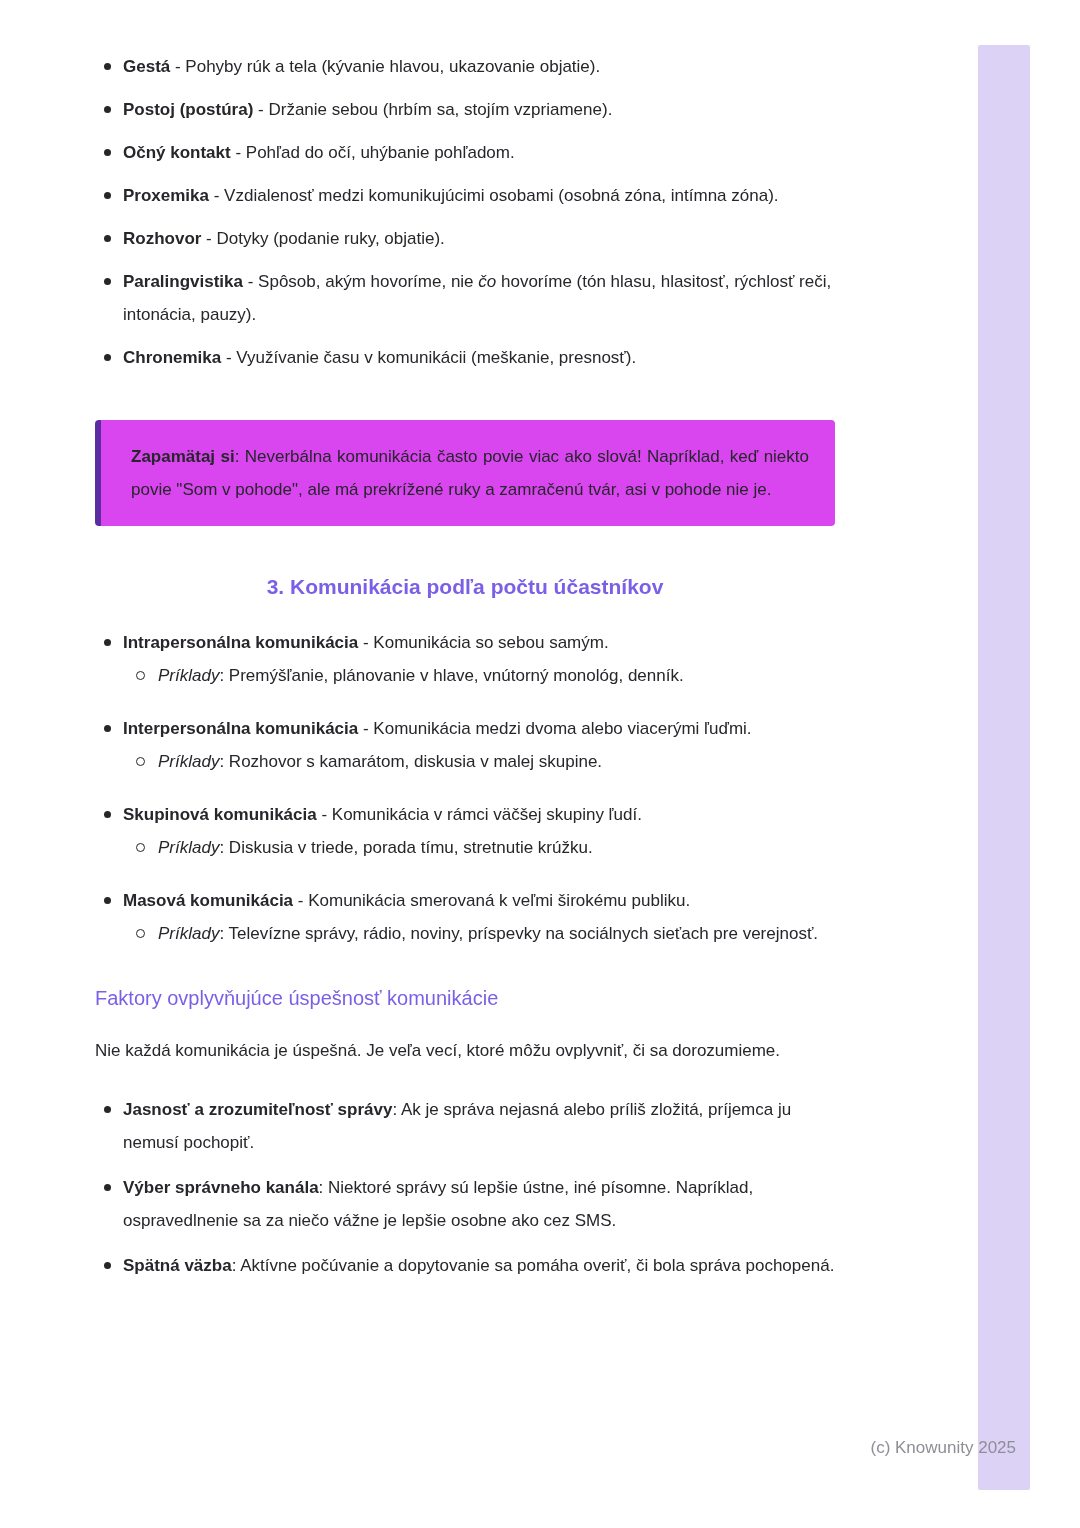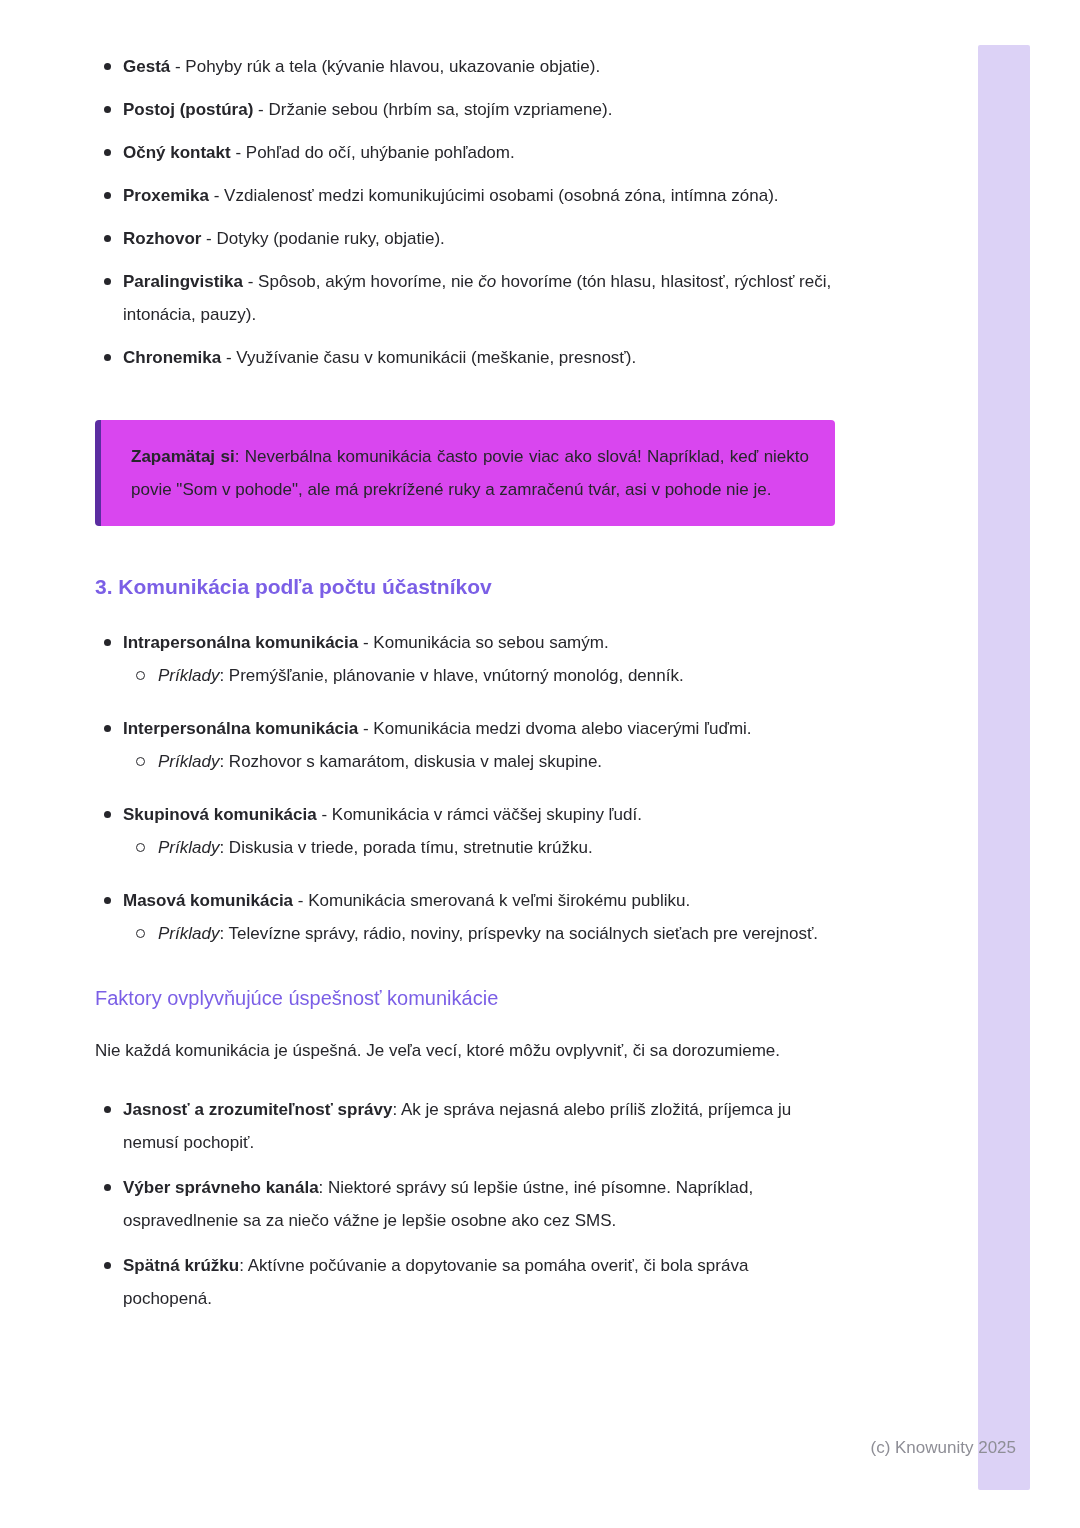--- a/index.html
+++ b/index.html
@@ -29,21 +29,21 @@
   .callout {
     margin-top:46px;
     background:#d946ef;
     border-left:6px solid #5b2da1;
     border-radius:4px;
     padding:20px 26px 20px 30px;
     text-align:justify;
   }
   .h3 {
     color:#7b5fe6; font-size:21px; font-weight:700;
-    line-height:30px; margin-top:46px; margin-bottom:24px;
+    line-height:30px; margin-top:46px; margin-bottom:24px;text-align:center;
   }
   .h2 {
     color:#7b5fe6; font-size:20px; font-weight:400;
     line-height:36px; margin-top:30px; margin-bottom:18px;
   }
   .sec3 li.b1 { margin-bottom:20px; }
   .intro { text-align:justify; margin-bottom:26px; }
   .factors li.b1 { margin-bottom:12px; }
   .margin-strip {
     position:absolute; right:50px; top:45px;
@@ -97,18 +97,18 @@
     </li>
   </ul>
 
   <div class="h2">Faktory ovplyvňujúce úspešnosť komunikácie</div>
 
   <p class="intro">Nie každá komunikácia je úspešná. Je veľa vecí, ktoré môžu ovplyvniť, či sa dorozumieme.</p>
 
   <ul class="factors">
     <li class="b1"><span class="term">Jasnosť a zrozumiteľnosť správy</span><span>: Ak je správa nejasná alebo príliš zložitá, príjemca ju nemusí pochopiť.</span></li>
     <li class="b1"><span class="term">Výber správneho kanála</span><span>: Niektoré správy sú lepšie ústne, iné písomne. Napríklad, ospravedlnenie sa za niečo vážne je lepšie osobne ako cez SMS.</span></li>
-    <li class="b1"><span class="term">Spätná krúžku</span><span>: Aktívne počúvanie a dopytovanie sa pomáha overiť, či bola správa pochopená.</span></li>
+    <li class="b1"><span class="term">Spätná väzba</span><span>: Aktívne počúvanie a dopytovanie sa pomáha overiť, či bola správa pochopená.</span></li>
   </ul>
 
 </div>
 
 <div class="footer">(c) Knowunity 2025</div>
 
 </body></html>

